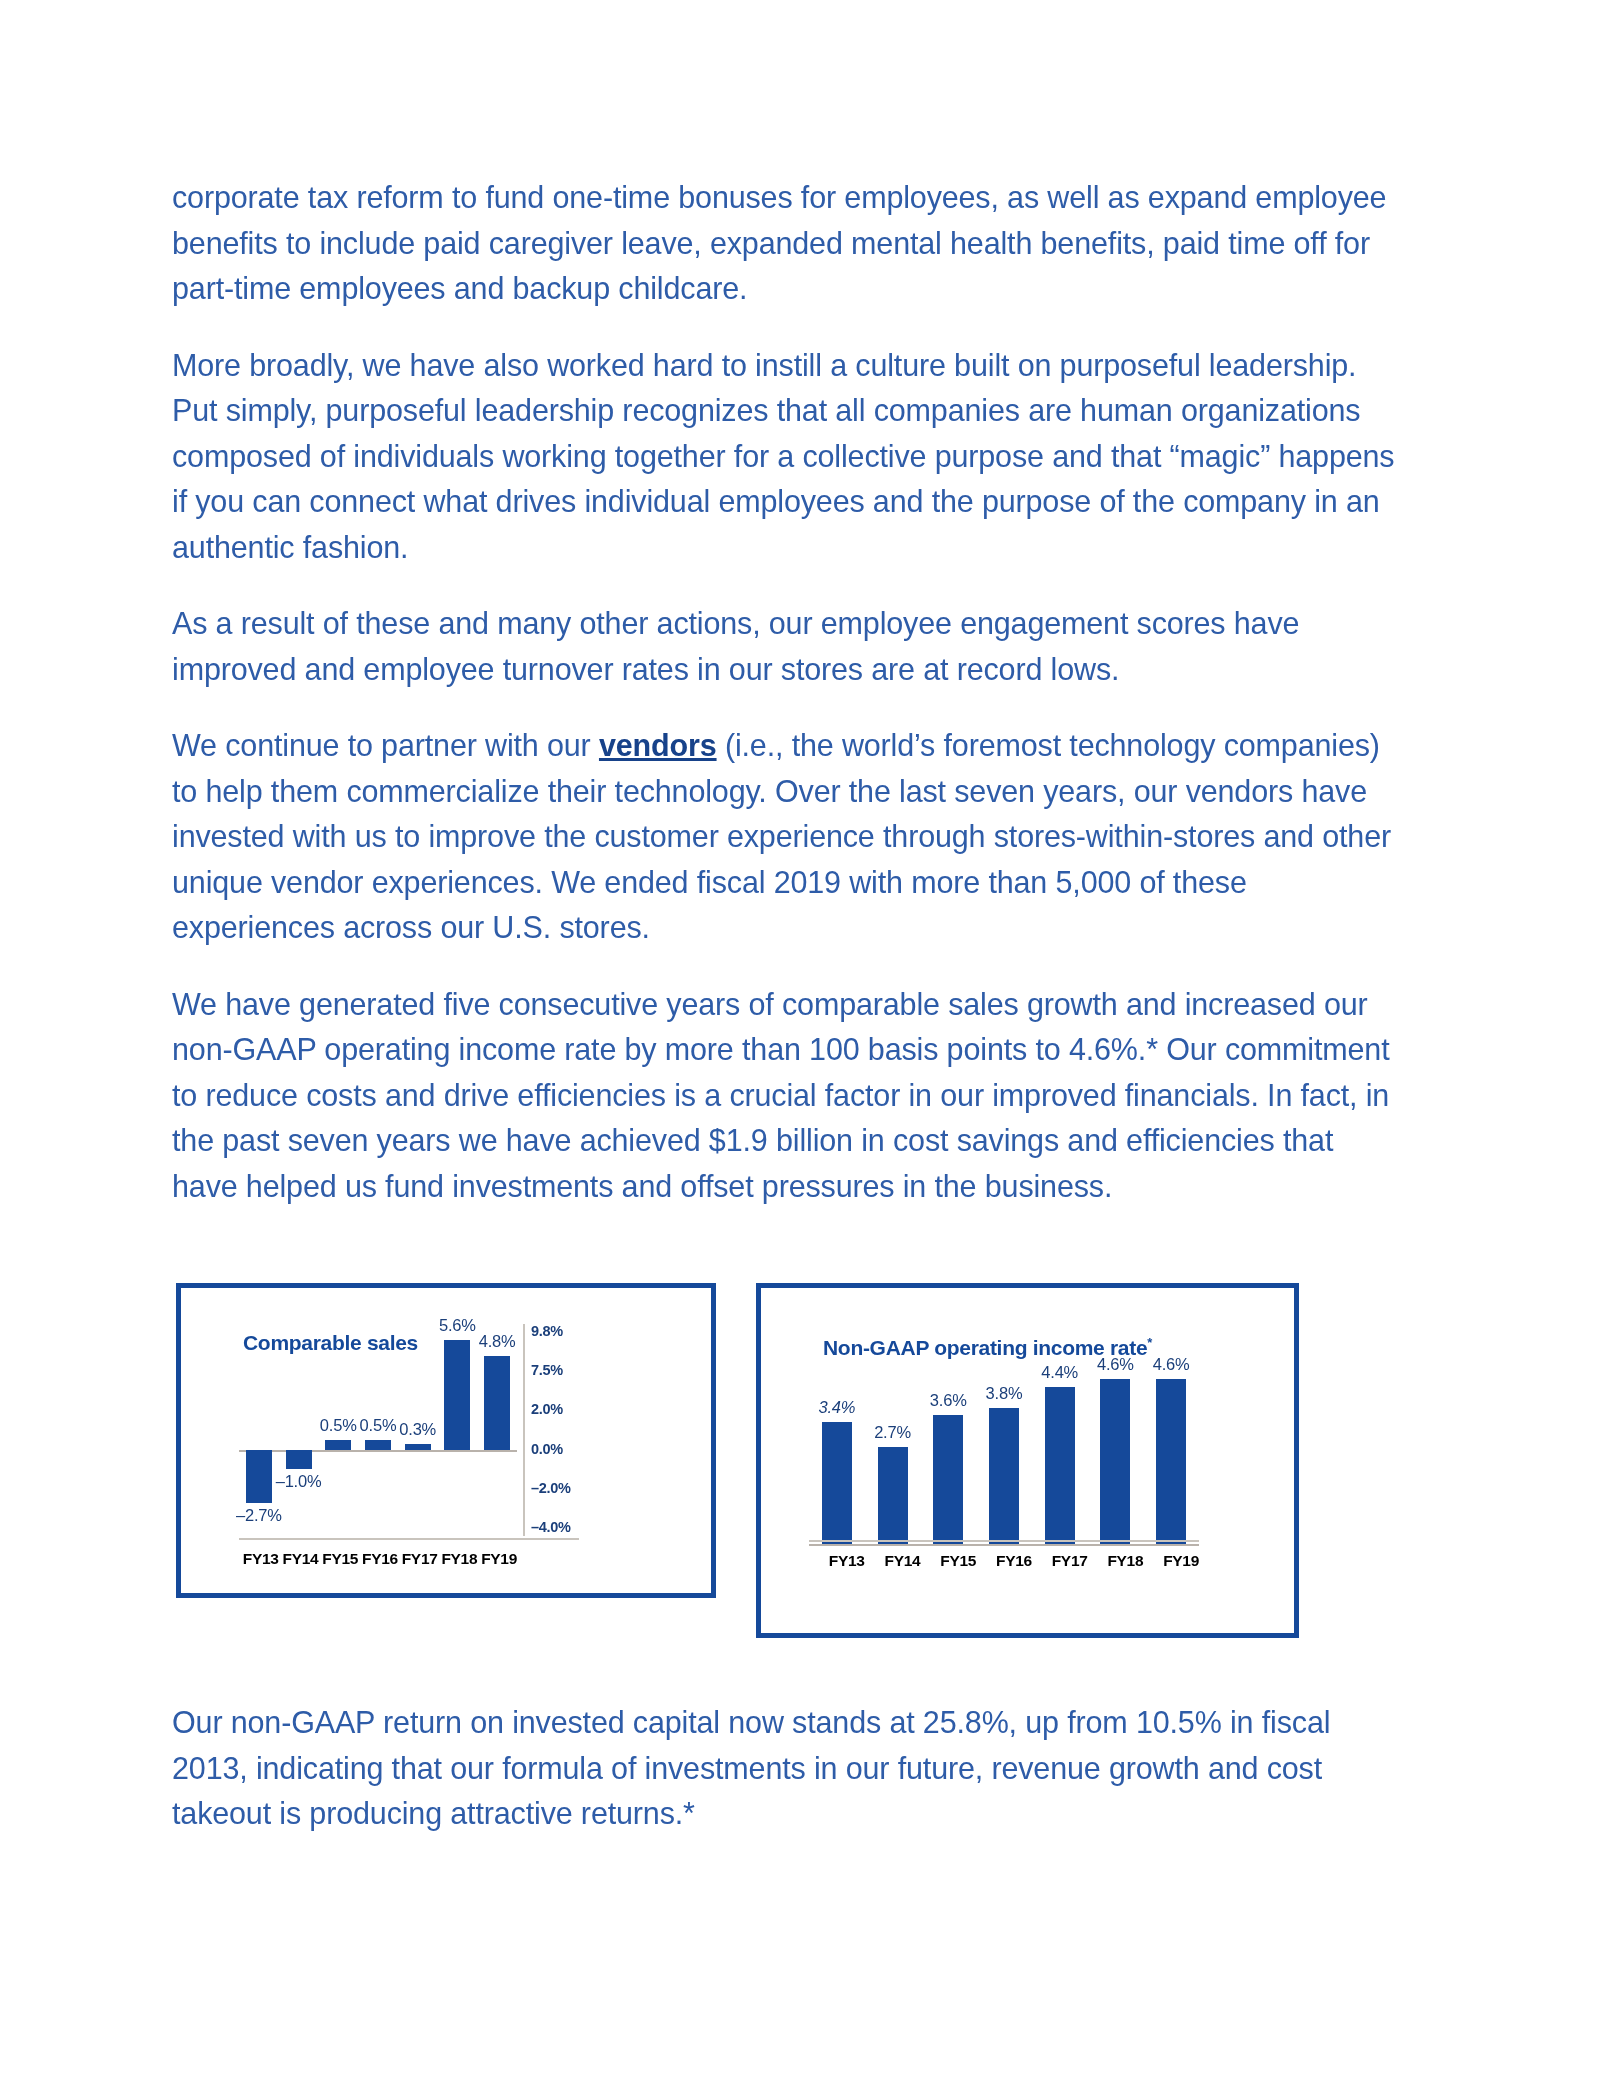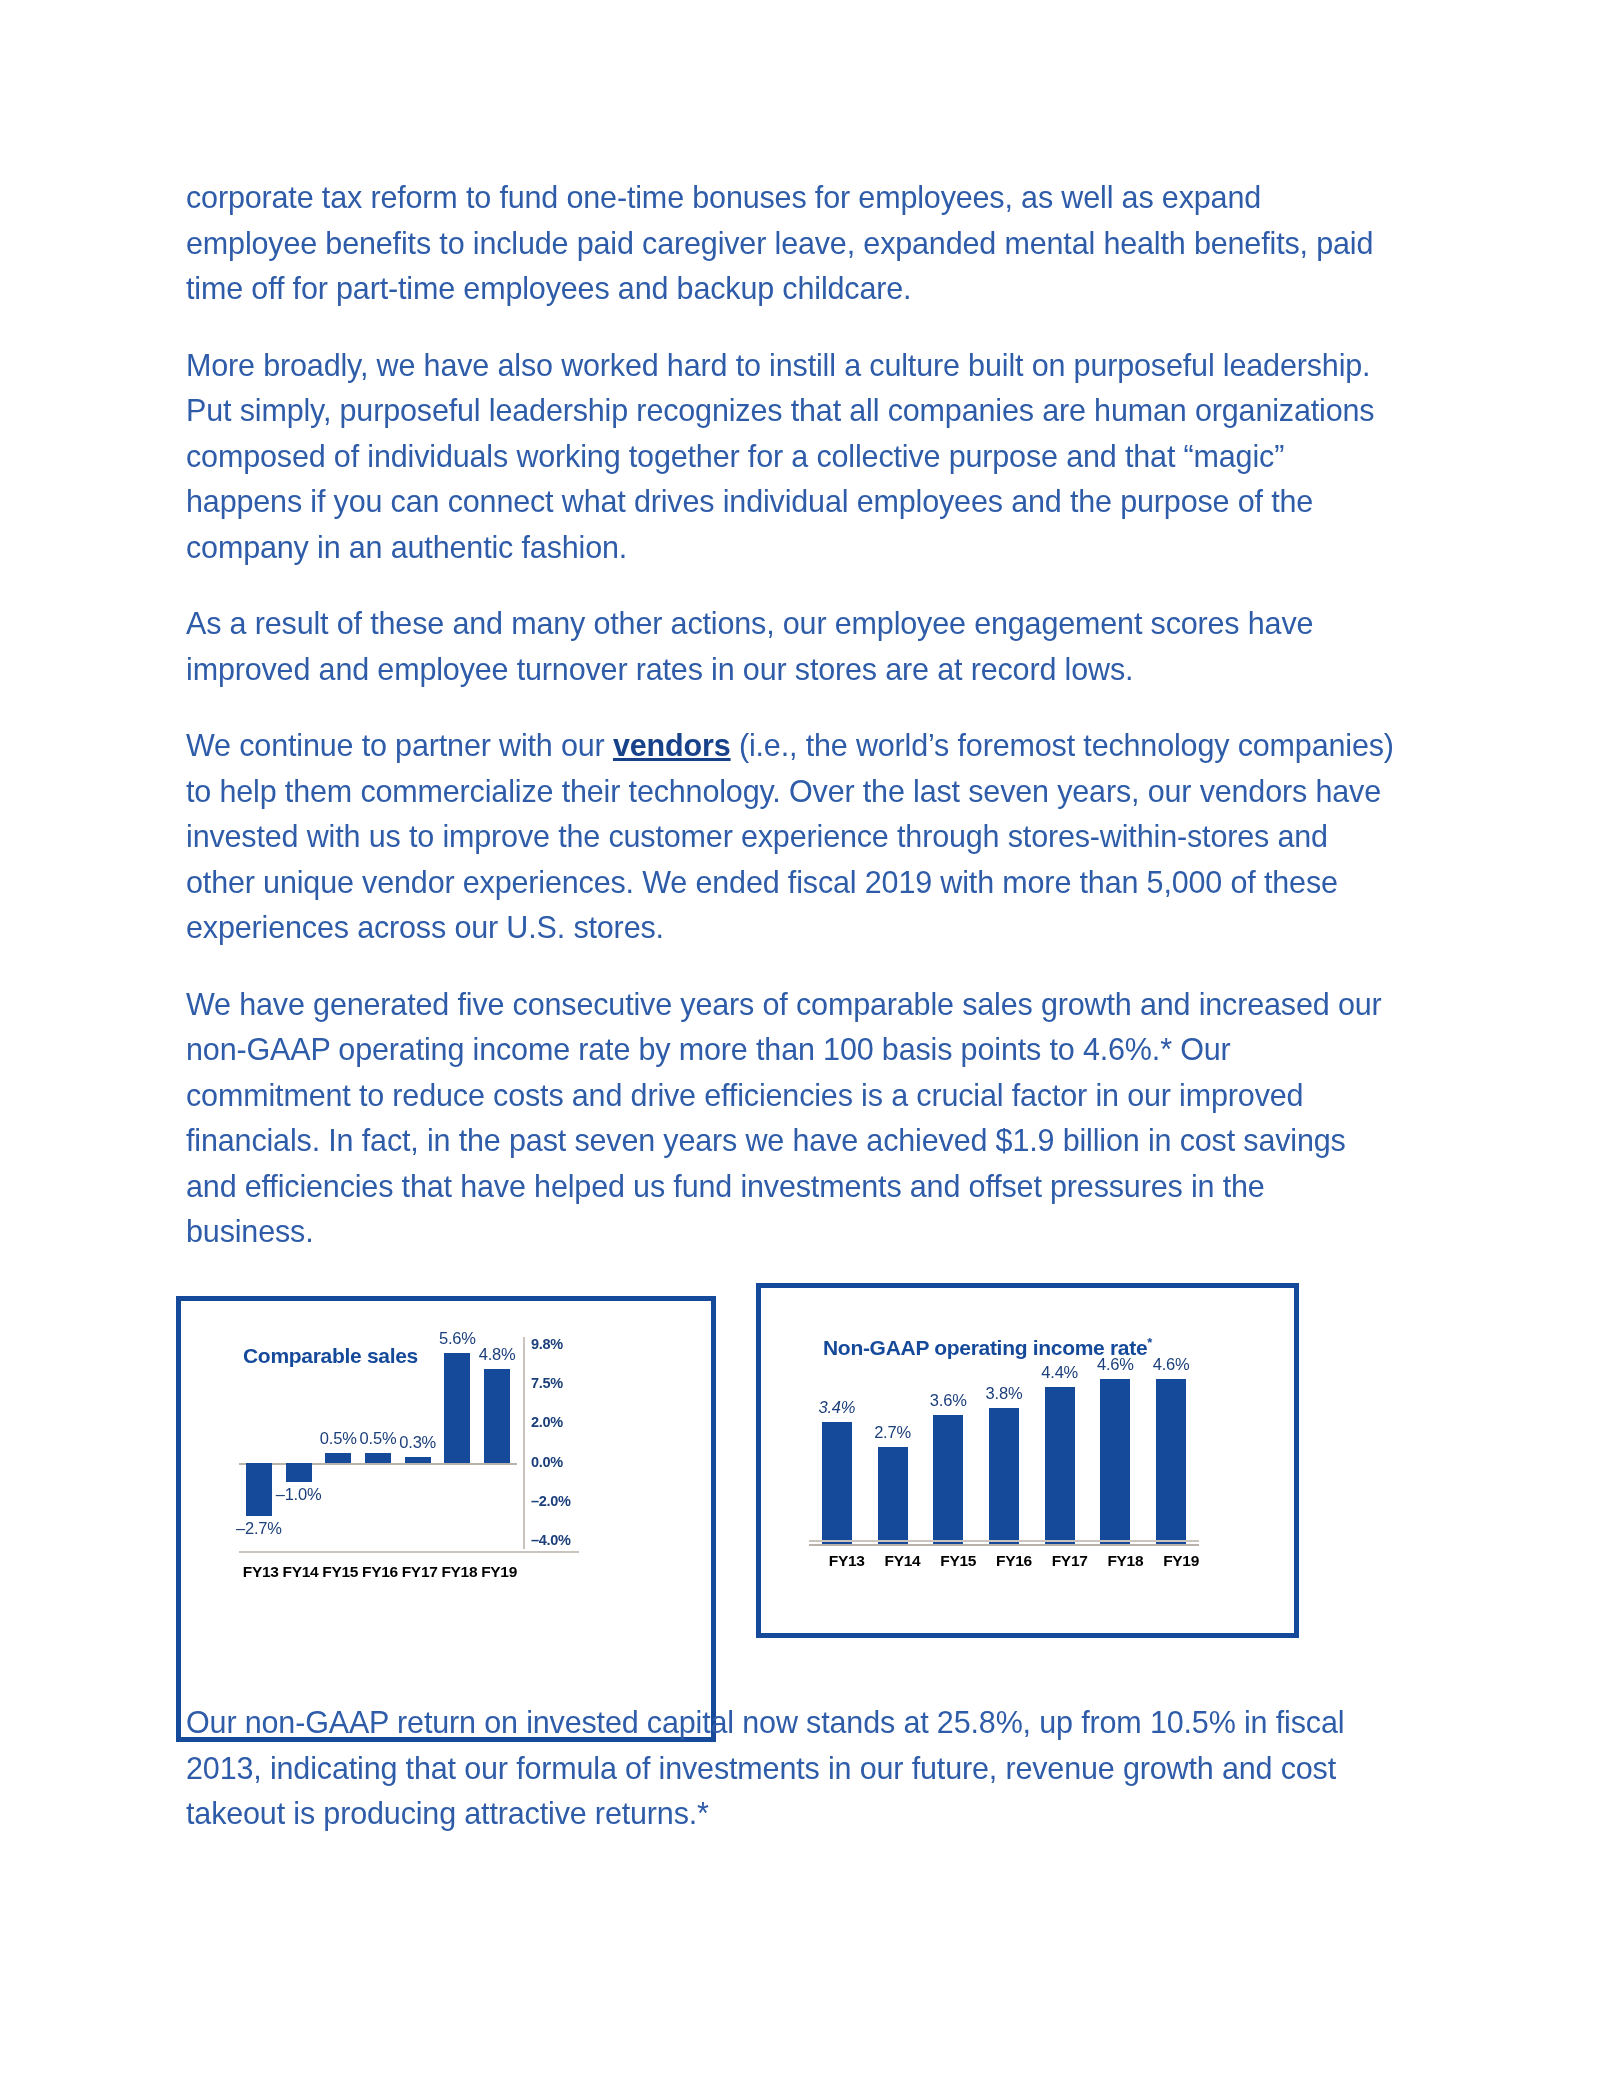--- a/index.html
+++ b/index.html
@@ -24,21 +24,21 @@
   }
   .content {
     position: absolute;
     left: 172px;
     top: 175px;
     width: 1225px;
   }
   p.para {
     font-size: 30.5px;
     line-height: 45.5px;
-    margin: 0 0 31px 14px;
+    margin: 0 0 31px 0;
     color: #2e5ca8;
     letter-spacing: -0.15px;
     font-weight: 400;
   }
   .strong-link {
     font-weight: 700;
     text-decoration: underline;
     text-underline-offset: 2px;
     text-decoration-thickness: 2.5px;
     color: #17428a;
@@ -55,22 +55,21 @@
   .chart-card {
     position: absolute;
     top: 0;
     background: #ffffff;
     border: 5px solid #15499a;
     box-sizing: border-box;
   }
   .chart-card.left {
     left: 0;
     width: 540px;
-    height: 446px;
-    margin-top: 13px;
+    height: 315px;
   }
   .chart-card.right {
     left: 580px;
     width: 543px;
     height: 355px;
   }
   .chart-title {
     position: absolute;
     left: 62px;
     top: 42px;

